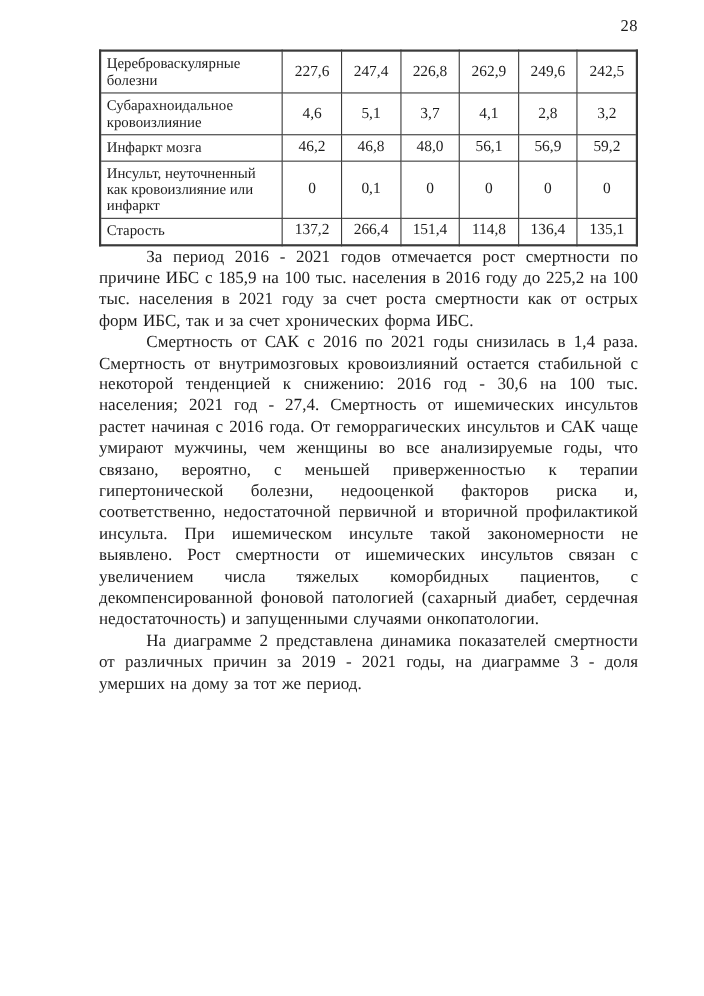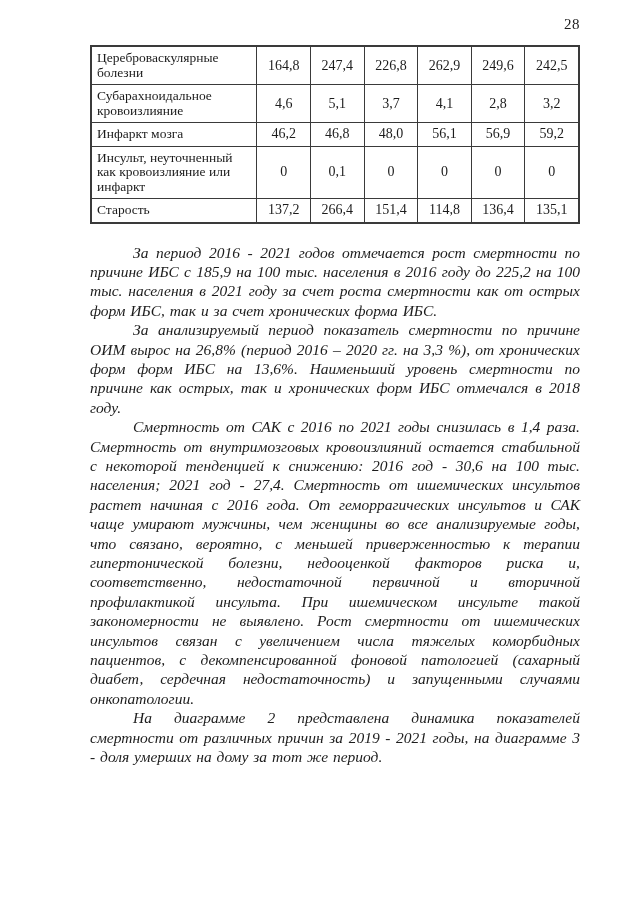--- a/index.html
+++ b/index.html
@@ -44,22 +44,20 @@
     line-height: 14.5px;
     padding: 4px 3px 4px 5px;
   }
   td.row-value {
     width: 11%;
     text-align: center;
     font-size: 14px;
     padding: 3px 1px;
   }
   .paragraphs {
-    margin-top: 19px;
-    font-style: italic;
   }
   .paragraphs p {
     margin: 0;
     font-size: 15.5px;
     line-height: 19.4px;
     text-align: justify;
     text-indent: 43px;
     word-spacing: 1px;
   }
 </style>
@@ -67,21 +65,21 @@
 <body>
 
 <div class="content">
 
   <div class="page-number">28</div>
 
   <table class="doc-table">
     <tbody id="table-body">
         <tr>
           <td class="row-label">Цереброваскулярные болезни</td>
-          <td class="row-value">164,8</td>
+          <td class="row-value">227,6</td>
           <td class="row-value">247,4</td>
           <td class="row-value">226,8</td>
           <td class="row-value">262,9</td>
           <td class="row-value">249,6</td>
           <td class="row-value">242,5</td>
         </tr>
         <tr>
           <td class="row-label">Субарахноидальное кровоизлияние</td>
           <td class="row-value">4,6</td>
           <td class="row-value">5,1</td>
@@ -115,18 +113,17 @@
           <td class="row-value">151,4</td>
           <td class="row-value">114,8</td>
           <td class="row-value">136,4</td>
           <td class="row-value">135,1</td>
         </tr>
       </tbody>
   </table>
 
   <div class="paragraphs" id="paragraphs">
       <p>За период 2016 - 2021 годов отмечается рост смертности по причине ИБС с 185,9 на 100 тыс. населения в 2016 году до 225,2 на 100 тыс. населения в 2021 году за счет роста смертности как от острых форм ИБС, так и за счет хронических форма ИБС.</p>
-      <p>За анализируемый период показатель смертности по причине ОИМ вырос на 26,8% (период 2016 – 2020 гг. на 3,3 %), от хронических форм форм ИБС на 13,6%. Наименьший уровень смертности по причине как острых, так и хронических форм ИБС отмечался в 2018 году.</p>
       <p>Смертность от САК с 2016 по 2021 годы снизилась в 1,4 раза. Смертность от внутримозговых кровоизлияний остается стабильной с некоторой тенденцией к снижению: 2016 год - 30,6 на 100 тыс. населения; 2021 год - 27,4. Смертность от ишемических инсультов растет начиная с 2016 года. От геморрагических инсультов и САК чаще умирают мужчины, чем женщины во все анализируемые годы, что связано, вероятно, с меньшей приверженностью к терапии гипертонической болезни, недооценкой факторов риска и, соответственно, недостаточной первичной и вторичной профилактикой инсульта. При ишемическом инсульте такой закономерности не выявлено. Рост смертности от ишемических инсультов связан с увеличением числа тяжелых коморбидных пациентов, с декомпенсированной фоновой патологией (сахарный диабет, сердечная недостаточность) и запущенными случаями онкопатологии.</p>
       <p>На диаграмме 2 представлена динамика показателей смертности от различных причин за 2019 - 2021 годы, на диаграмме 3 - доля умерших на дому за тот же период.</p>
     </div>
 
 </div>
 
 </body></html>

